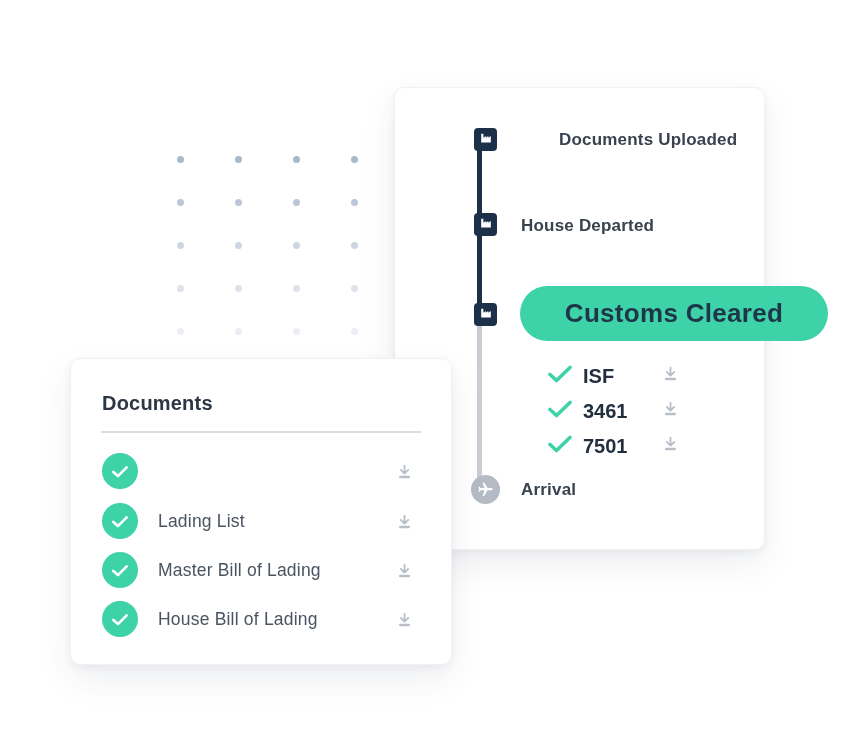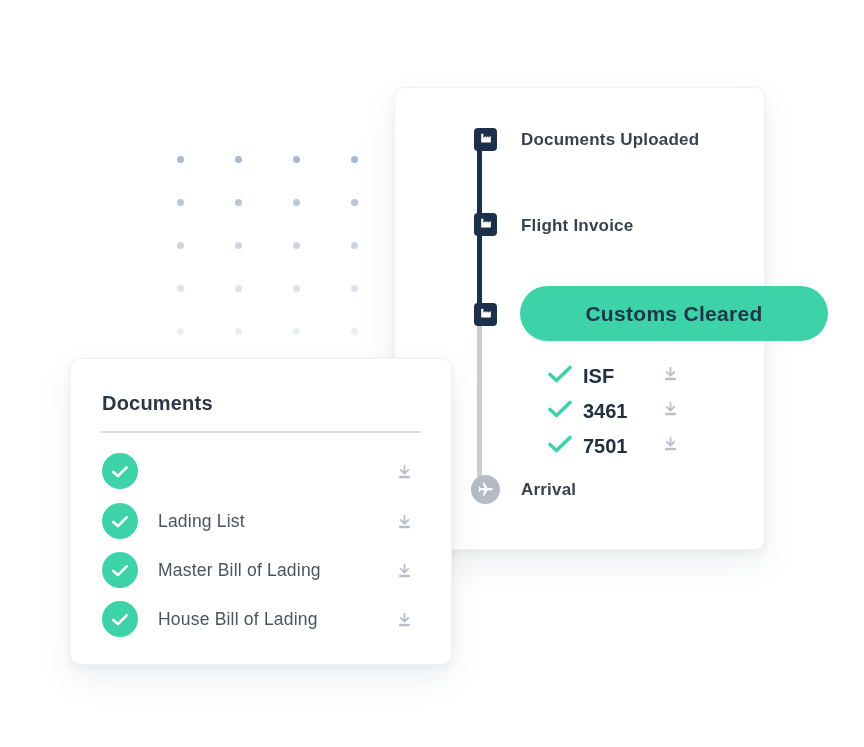--- a/index.html
+++ b/index.html
@@ -31,24 +31,24 @@
 
   
   .tl-line{position:absolute;width:5px;left:82px;border-radius:2px;}
   .tl-line.navy{top:52px;height:176px;background:var(--navy);}
   .tl-line.gray{top:226px;height:176px;background:var(--line-gray);}
   .tl-node{position:absolute;left:79px;width:23px;height:23px;background:var(--navy);
            border-radius:4px;display:flex;align-items:center;justify-content:center;z-index:2;}
   .tl-node.n0{top:40px;} .tl-node.n1{top:125px;} .tl-node.n2{top:215px;}
   .step-label{position:absolute;left:126px;font-weight:bold;font-size:17px;color:var(--step-text);
               letter-spacing:.2px;line-height:20px;}
-  .step-label.s0{top:42px;} .step-label.s1{top:128px;}
+  .step-label.s0{top:42px;margin-left:38px;} .step-label.s1{top:128px;}
   .pill{position:absolute;left:125px;top:198px;width:308px;height:55px;border-radius:28px;
         background:var(--accent);display:flex;align-items:center;justify-content:center;z-index:3;}
-  .pill span{font-weight:bold;font-size:21px;color:var(--pill-text);letter-spacing:.3px;}
+  .pill span{font-weight:bold;font-size:26px;color:var(--pill-text);letter-spacing:.3px;}
   .cdoc-row{position:absolute;left:152px;height:26px;display:flex;}
   .cdoc-row.r0{top:277px;} .cdoc-row.r1{top:312px;} .cdoc-row.r2{top:347px;}
   .cdoc-row .chk{width:26px;height:18px;}
   .cdoc-row .lbl{margin-left:10px;font-weight:bold;font-size:20px;color:#222F3F;min-width:74px;}
   .cdoc-row .dl{margin-left:5px;}
   .arrival-node{position:absolute;left:76px;top:387px;width:29px;height:29px;border-radius:50%;
                 background:var(--arrival-gray);display:flex;align-items:center;justify-content:center;z-index:2;}
   .step-label.s3{top:392px;}
 
   
@@ -110,21 +110,21 @@
     </div>
     <div class="step-label s0">Documents Uploaded</div>
 
     <div class="tl-node n1">
       <span>
         <svg width="14" height="14" viewBox="0 0 16 16">
             <path fill="#ffffff" d="M2.5 13 L2.5 3.2 L5 3.2 L5 7.6 L7.8 5.6 L7.8 7.6 L10.6 5.6 L10.6 7.6 L13.5 5.6 L13.5 13 Z"></path>
           </svg>
       </span>
     </div>
-    <div class="step-label s1">Flight Invoice</div>
+    <div class="step-label s1">House Departed</div>
 
     <div class="tl-node n2">
       <span>
         <svg width="14" height="14" viewBox="0 0 16 16">
             <path fill="#ffffff" d="M2.5 13 L2.5 3.2 L5 3.2 L5 7.6 L7.8 5.6 L7.8 7.6 L10.6 5.6 L10.6 7.6 L13.5 5.6 L13.5 13 Z"></path>
           </svg>
       </span>
     </div>
     <div class="pill">
       <span>Customs Cleared</span>

